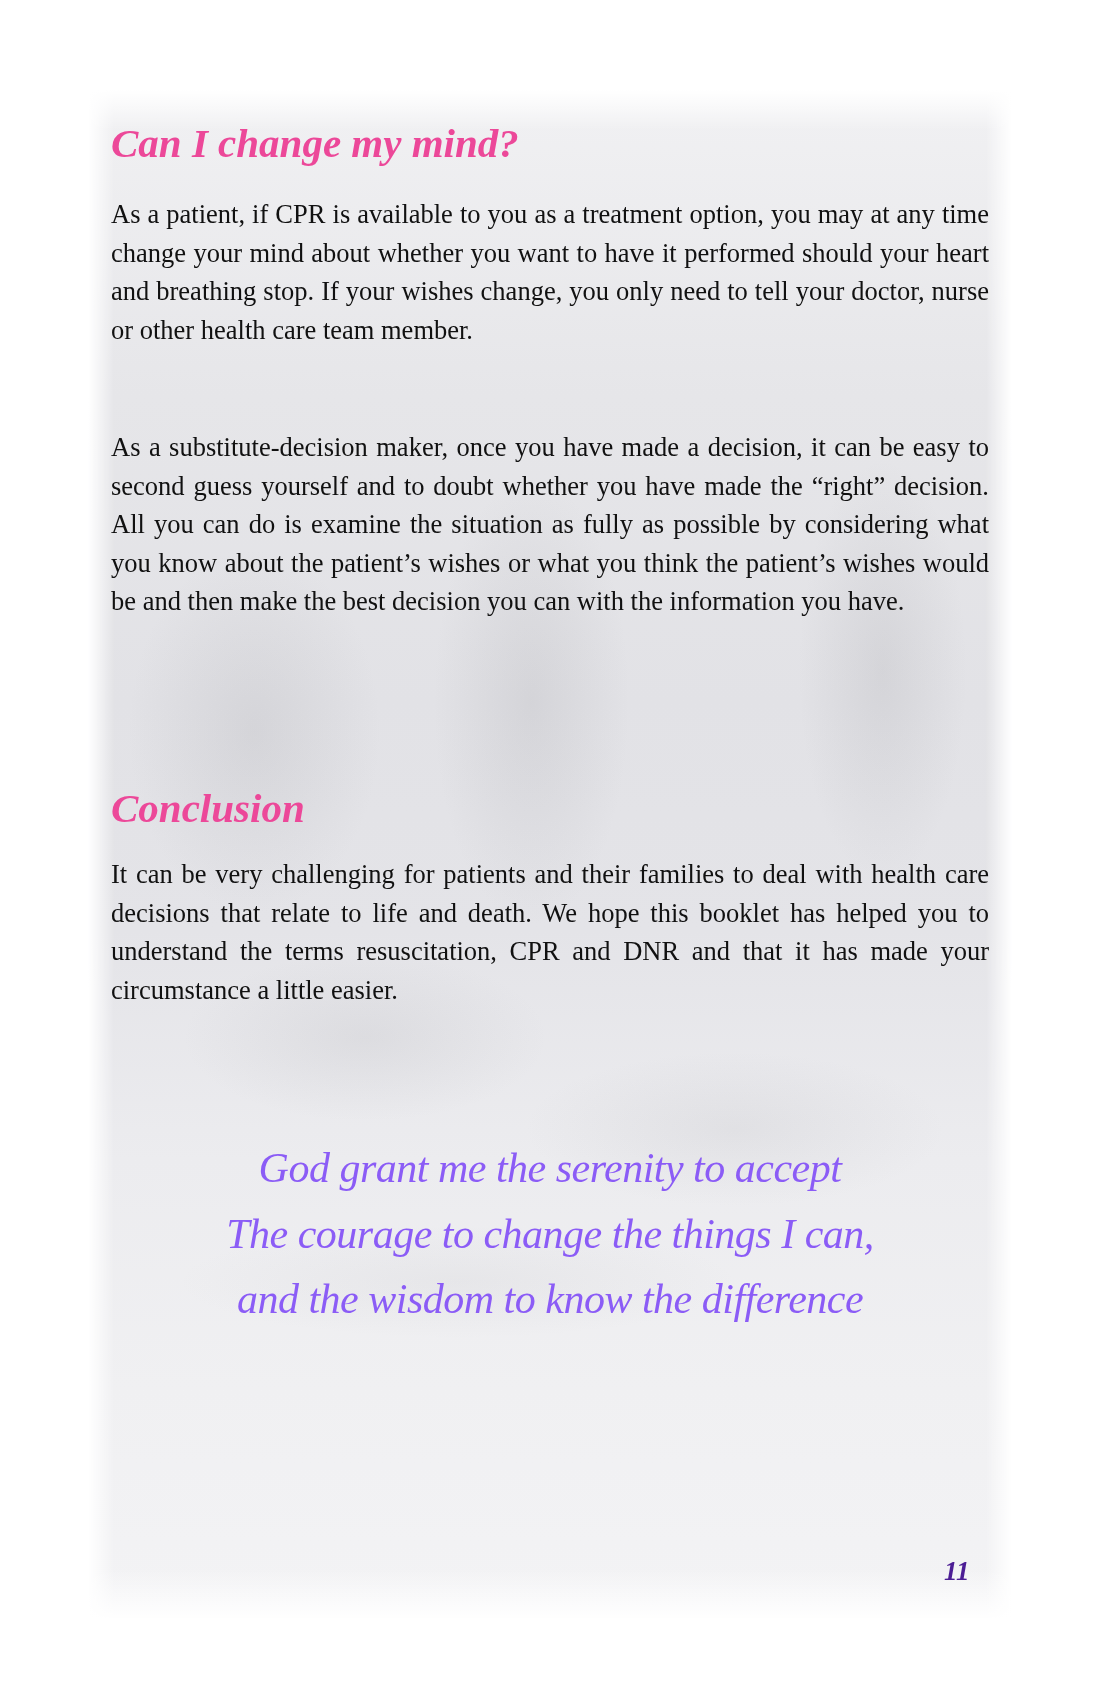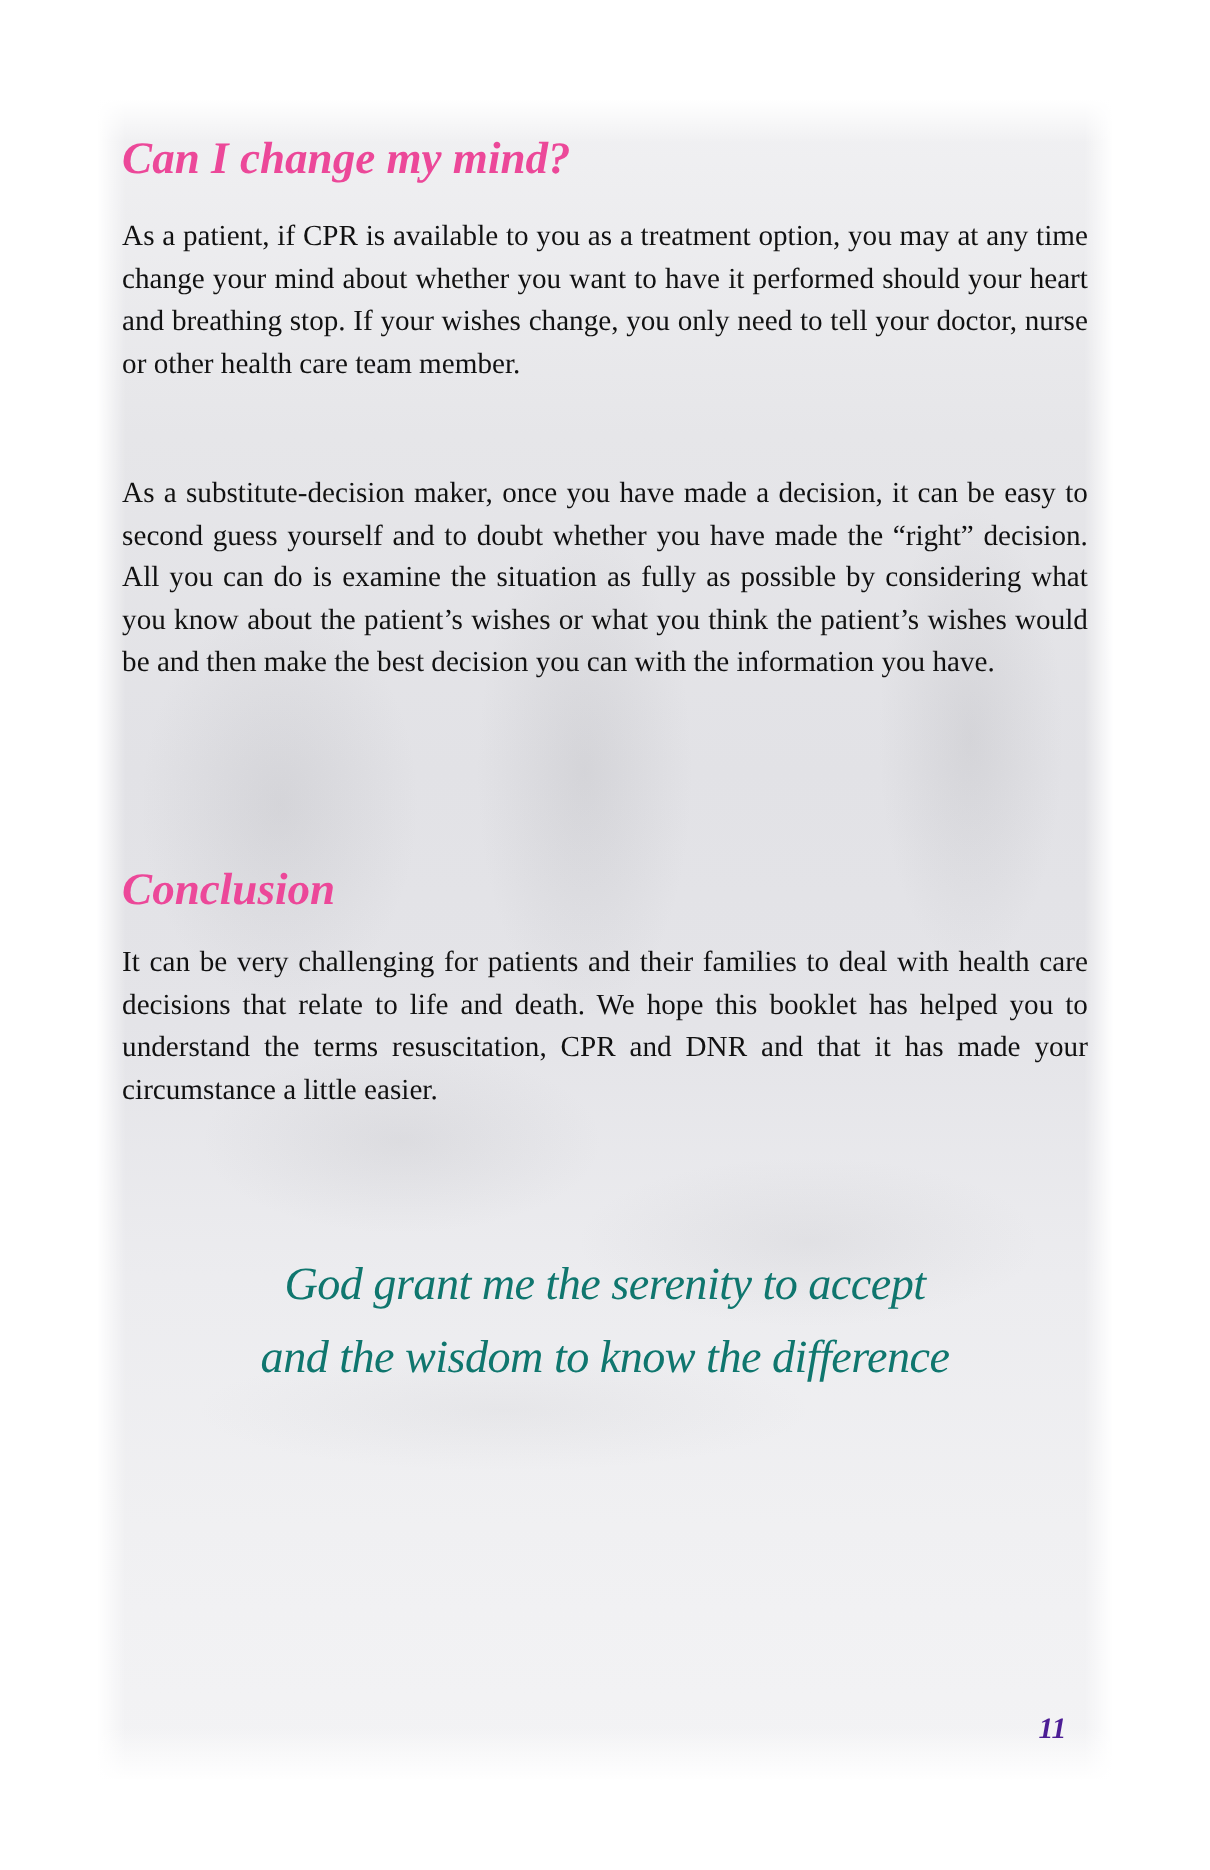--- a/index.html
+++ b/index.html
@@ -88,21 +88,21 @@
       top: 1136px;
       margin: 0;
       text-align: center;
     }
     .quote-line {
       display: block;
       font-family: "Liberation Serif", "DejaVu Serif", serif;
       font-style: italic;
       font-size: 42px;
       line-height: 65.5px;
-      color: #0f766e;
+      color: #8b5cf6;
       letter-spacing: -0.5px;
       white-space: nowrap;
     }
     .page-number {
       position: absolute;
       left: 944px;
       top: 1556px;
       font-family: "Liberation Serif", "DejaVu Serif", serif;
       font-style: italic;
       font-weight: bold;
@@ -125,16 +125,17 @@
   </section>
 
   <section>
     <h2 class="heading heading-2">Conclusion</h2>
     <p class="para para-3">It can be very challenging for patients and their families to deal with health care decisions that relate to life and death. We hope this booklet has helped you to understand the terms resuscitation, CPR and DNR and that it has made your circumstance a little easier.</p>
   </section>
 </main>
 
 <blockquote class="quote">
   <span class="quote-line">God grant me the serenity to accept</span>
+  <span class="quote-line">The courage to change the things I can,</span>
   <span class="quote-line">and the wisdom to know the difference</span>
 </blockquote>
 
 <div class="page-number">11</div>
 
 </body></html>

